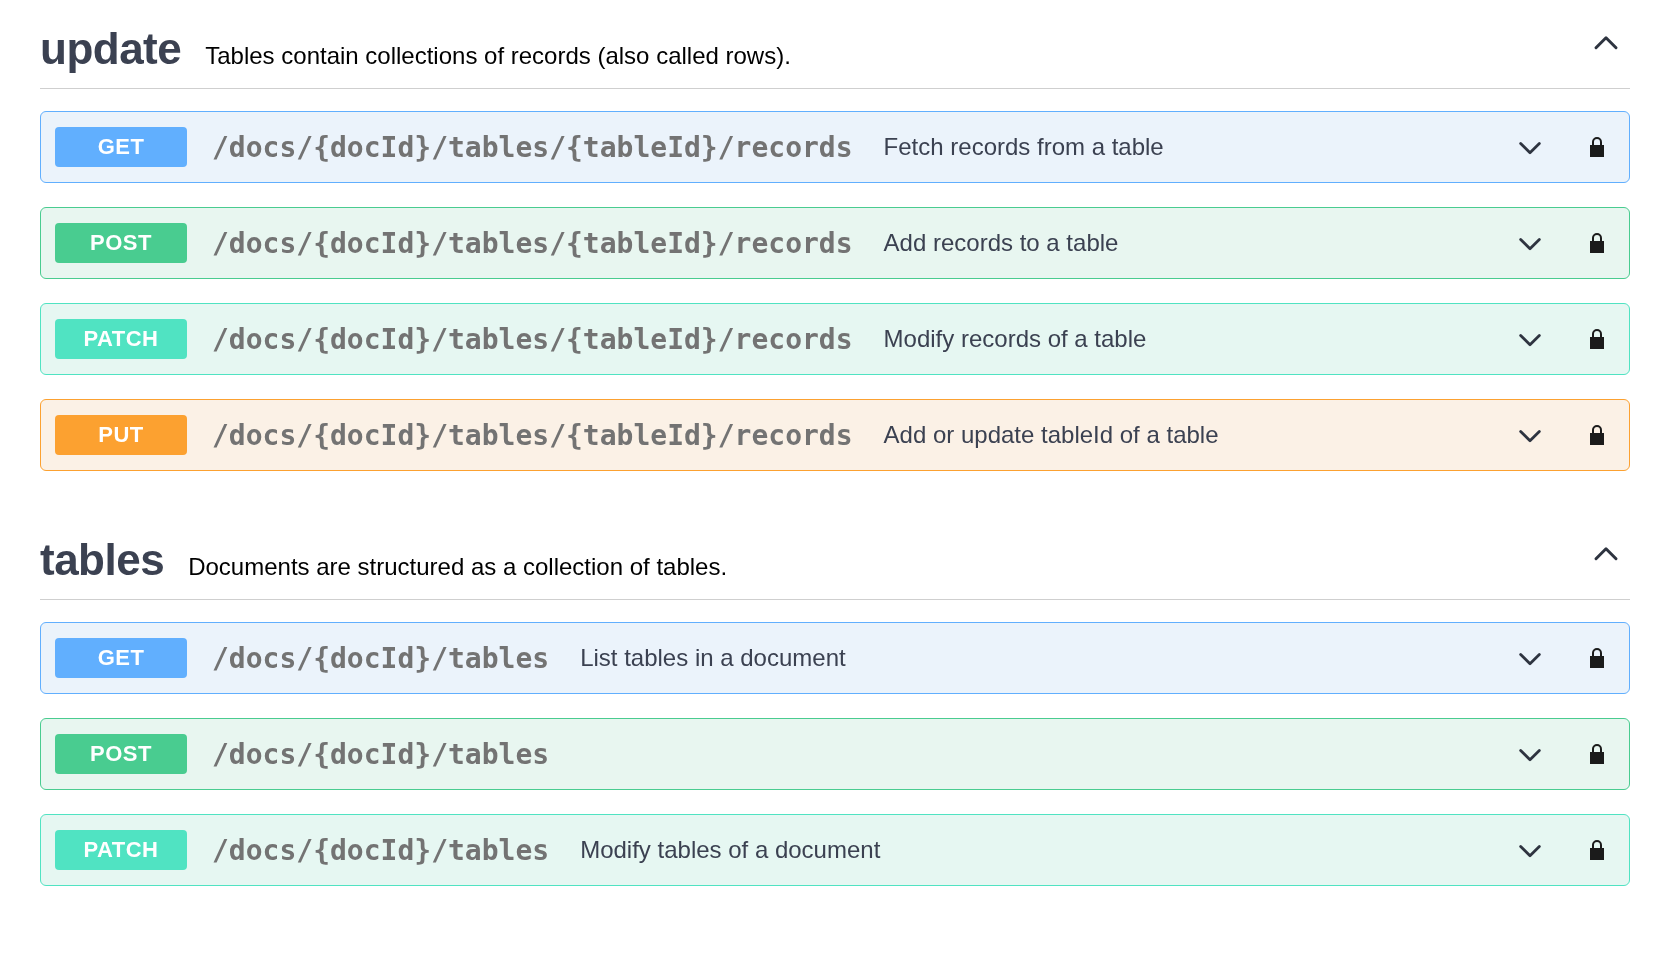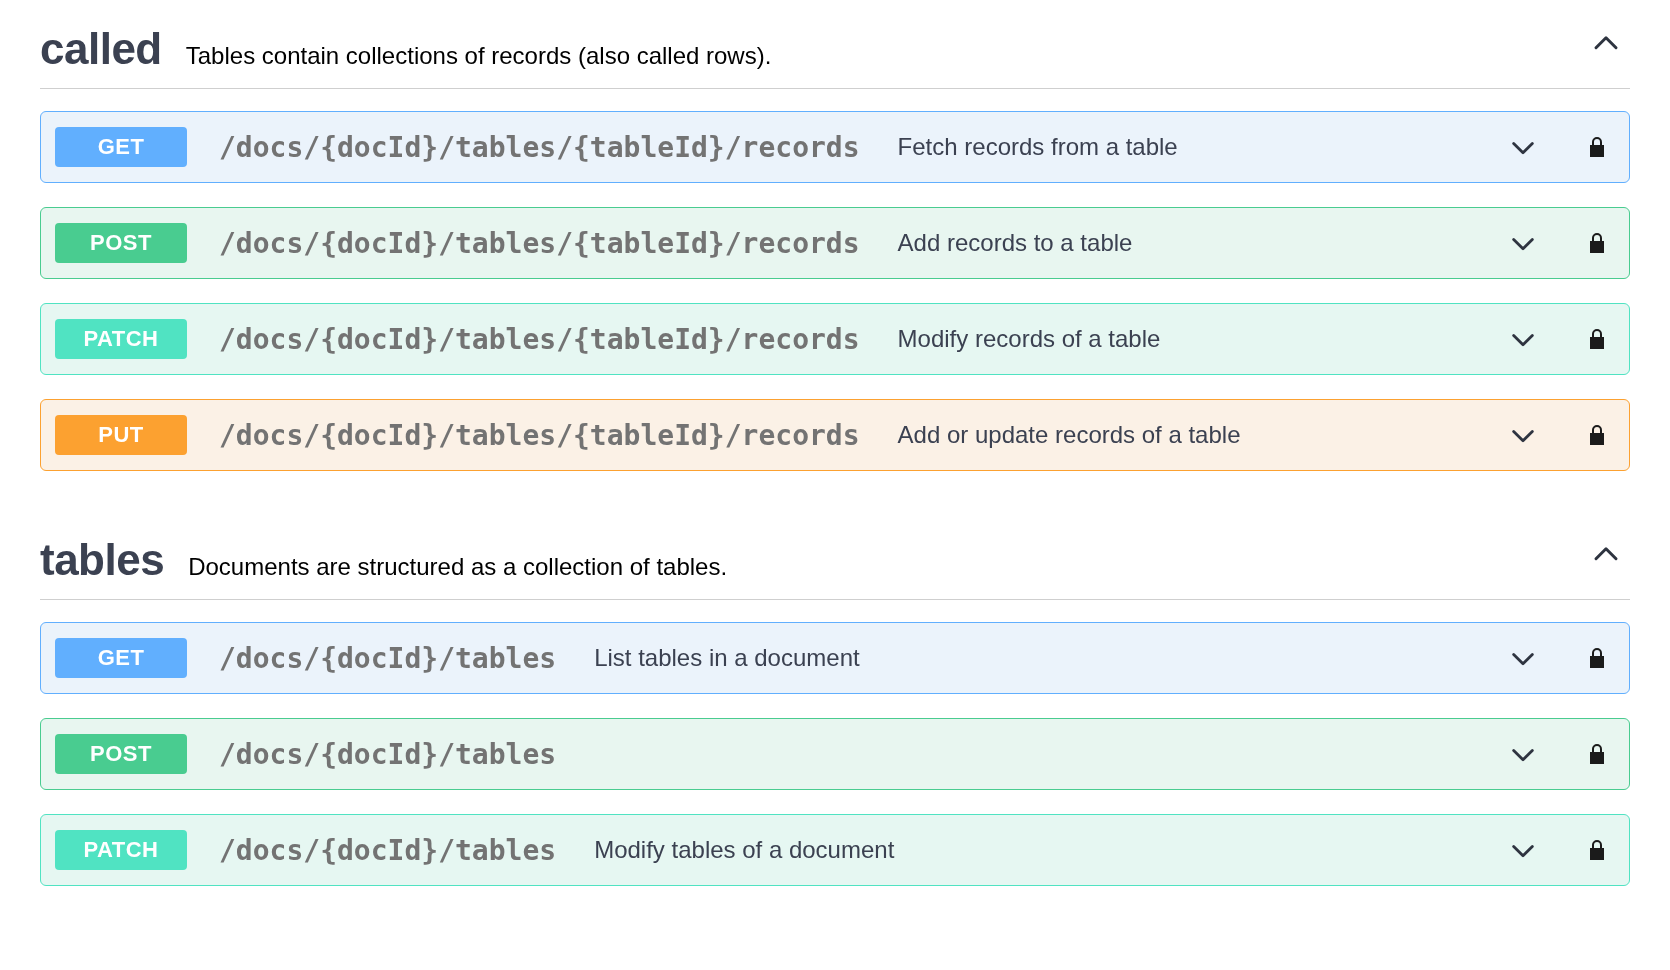--- a/index.html
+++ b/index.html
@@ -39,21 +39,21 @@
     right: 8px;
     top: 50%;
     transform: translateY(-50%);
   }
   .endpoint {
     border-radius: 6px;
     border: 1px solid;
     padding: 12px 18px 12px 14px;
     display: flex;
     align-items: center;
-    gap: 32px;
+    gap: 25px;
     margin-bottom: 24px;
     min-height: 72px;
   }
   .method {
     min-width: 132px;
     height: 40px;
     border-radius: 4px;
     color: #ffffff;
     font-weight: 700;
     font-size: 22px;
@@ -99,21 +99,21 @@
   .m-patch  { background: #50e3c2; }
   .ep-put   { background: #fbf1e6; border-color: #fca130; }
   .m-put    { background: #fca130; }
 </style>
 </head>
 <body>
 
 <div class="page">
 
   <div class="section-header">
-    <span class="section-title">called</span>
+    <span class="section-title">update</span>
     <span class="section-desc">Tables contain collections of records (also called rows).</span>
     <span class="section-toggle chevron">
       <svg width="30" height="30" viewBox="0 0 24 24" fill="none" stroke="#2e3440" stroke-width="2.4" stroke-linecap="round" stroke-linejoin="round">
           <polyline points="4 15 12 7 20 15"></polyline>
         </svg>
     </span>
   </div>
 
   <div class="endpoint ep-get">
     <span class="method m-get">GET</span>
@@ -162,21 +162,21 @@
     <span class="lock">
       <svg width="24" height="24" viewBox="0 0 24 24" fill="#1b1b1b">
           <path d="M17 10V7a5 5 0 0 0-10 0v3H5v12h14V10h-2zm-8-3a3 3 0 0 1 6 0v3H9V7z"></path>
         </svg>
     </span>
   </div>
 
   <div class="endpoint ep-put">
     <span class="method m-put">PUT</span>
     <span class="path">/docs/{docId}/tables/{tableId}/records</span>
-    <span class="summary">Add or update records of a table</span>
+    <span class="summary">Add or update tableId of a table</span>
     <span class="spacer"></span>
     <span class="chevron">
       <svg width="28" height="28" viewBox="0 0 24 24" fill="none" stroke="#2e3440" stroke-width="2.4" stroke-linecap="round" stroke-linejoin="round">
           <polyline points="4 9 12 17 20 9"></polyline>
         </svg>
     </span>
     <span class="lock">
       <svg width="24" height="24" viewBox="0 0 24 24" fill="#1b1b1b">
           <path d="M17 10V7a5 5 0 0 0-10 0v3H5v12h14V10h-2zm-8-3a3 3 0 0 1 6 0v3H9V7z"></path>
         </svg>

